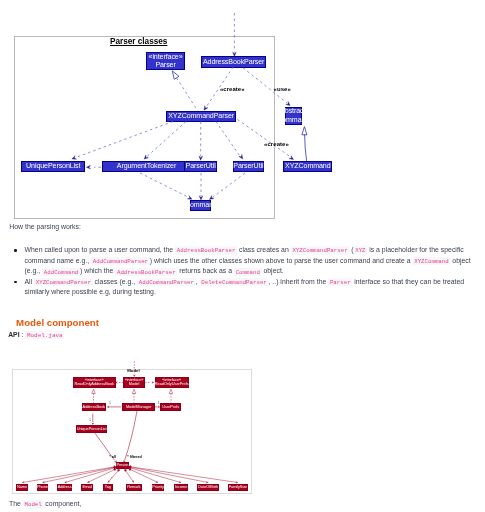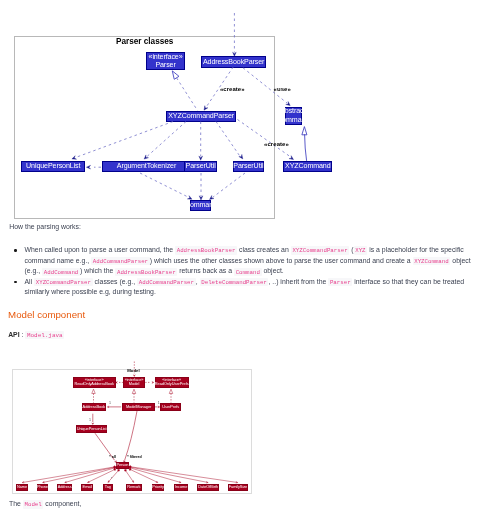--- a/index.html
+++ b/index.html
@@ -19,33 +19,33 @@
 .el{position:absolute;font-size:6.0px;font-weight:700;color:#000;white-space:nowrap;line-height:1;letter-spacing:0.05px;}
 .el2{position:absolute;font-size:3.6px;font-weight:700;color:#000;white-space:nowrap;line-height:1;}
 .el2.mult{font-weight:400;color:#555;font-size:3.6px;}
 svg.ed{position:absolute;left:0;top:0;overflow:visible;pointer-events:none;}
 .lead{position:absolute;font-size:6.9px;line-height:11px;color:#3b4151;margin:0;white-space:nowrap;}
 .blist{position:absolute;margin:0;padding:0;list-style:none;}
 
 .blist li{position:relative;padding-left:15.5px;font-size:6.9px;line-height:10.55px;color:#3b4151;margin:0;text-align:left;}
 .blist li:before{content:"";position:absolute;left:5.4px;top:4.3px;width:2.4px;height:2.4px;border-radius:50%;background:#1a1a1a;}
 code{font-family:"Liberation Mono",monospace;font-size:5.75px;color:#e83e8c;background:#f7f7f9;padding:0.6px 1.7px;border-radius:1px;white-space:nowrap;line-height:0;}
-h3.sec{position:absolute;margin:0;font-size:9.7px;font-weight:400;color:#e8590c;line-height:1;white-space:nowrap;}
+h3.sec{position:absolute;margin:8px;font-size:9.7px;font-weight:700;color:#e8590c;line-height:1;white-space:nowrap;}
 .api{position:absolute;font-size:6.9px;color:#3b4151;line-height:1;white-space:nowrap;}
 .api b{font-weight:700;color:#2b2b2b;font-size:6.8px;}
 .api code{font-size:5.95px;}
 .cap{position:absolute;font-size:6.9px;color:#3b4151;line-height:1;white-space:nowrap;}
 </style>
 </head>
 <body>
 
 <div class="page">
 
   <div class="frame" style="left:13.5px;top:35.5px;width:261px;height:183px;"></div>
-  <div class="ftitle" style="left:116px;top:38.2px;">Parser classes</div>
+  <div class="ftitle" style="left:110px;top:38.2px;text-decoration:underline;">Parser classes</div>
 <div class="n" style="left:146.3px;top:52.3px;width:38.5px;height:17.9px">
       <span>«interface»</span>
       <span>Parser</span>
     </div>
 <div class="n" style="left:201.4px;top:56.4px;width:64.6px;height:11.4px">
       <span>AddressBookParser</span>
     </div>
 <div class="n" style="left:166.2px;top:111.1px;width:69.8px;height:11px">
       <span>XYZCommandParser</span>
     </div>

